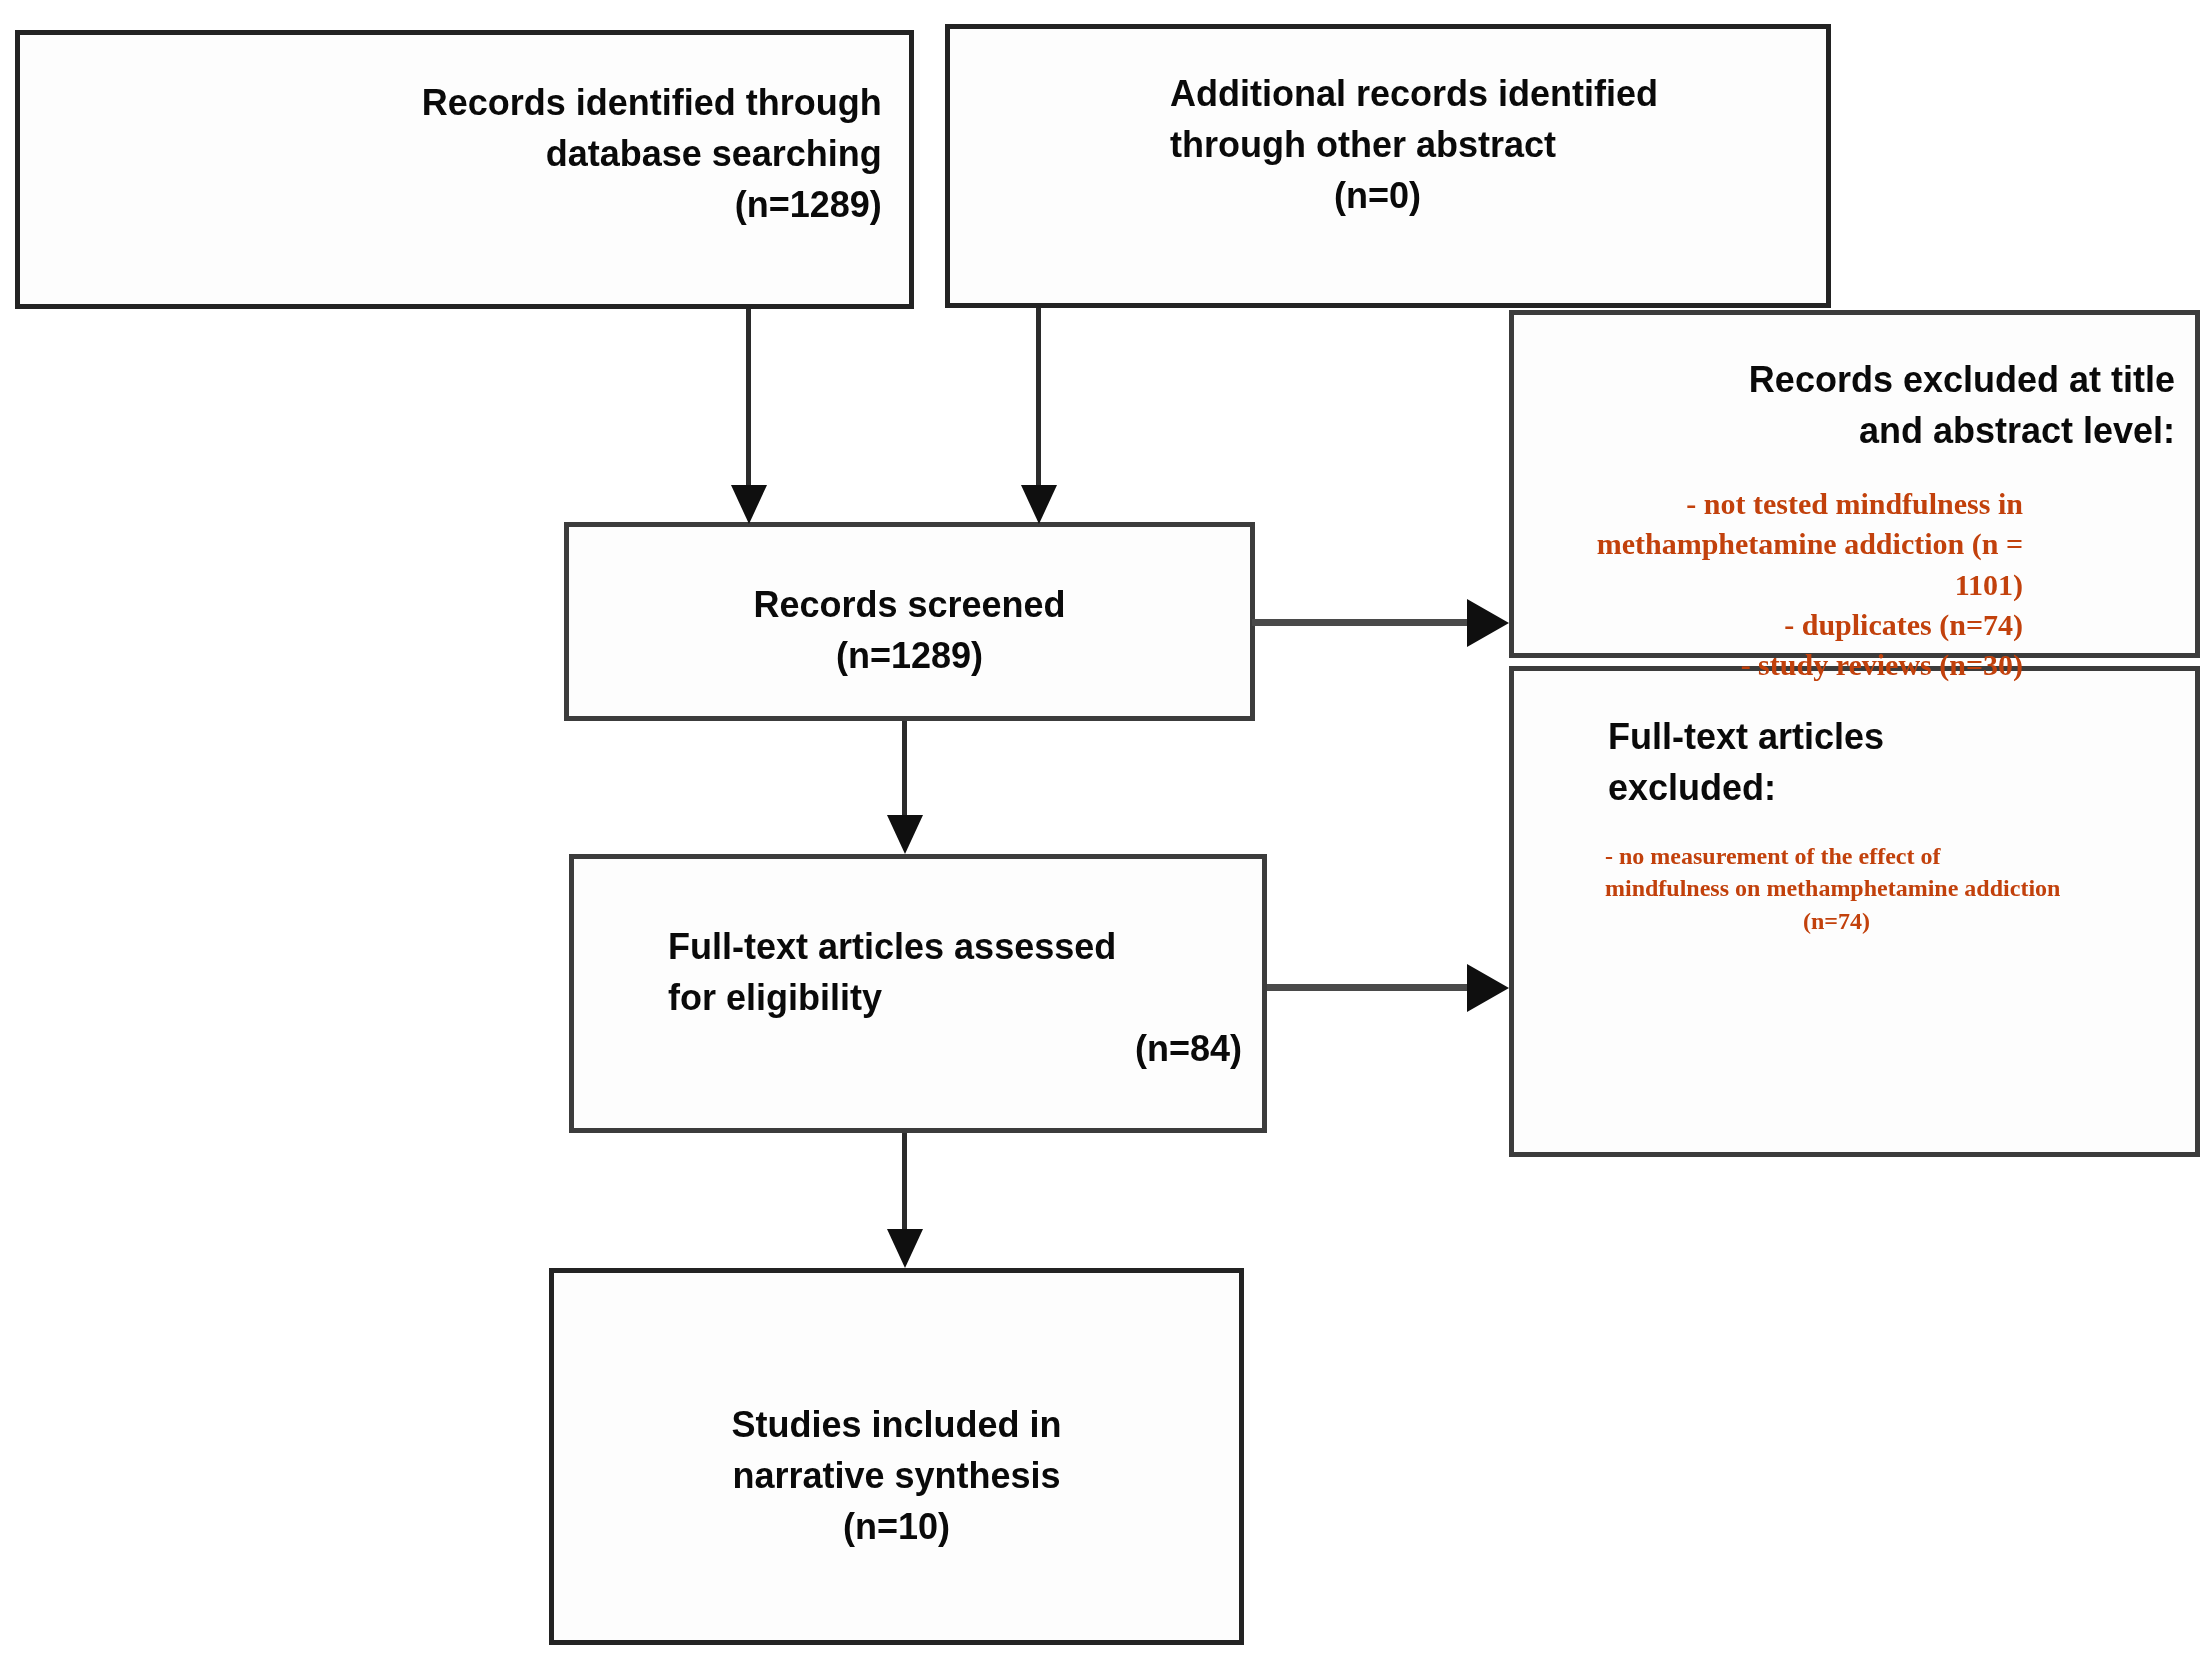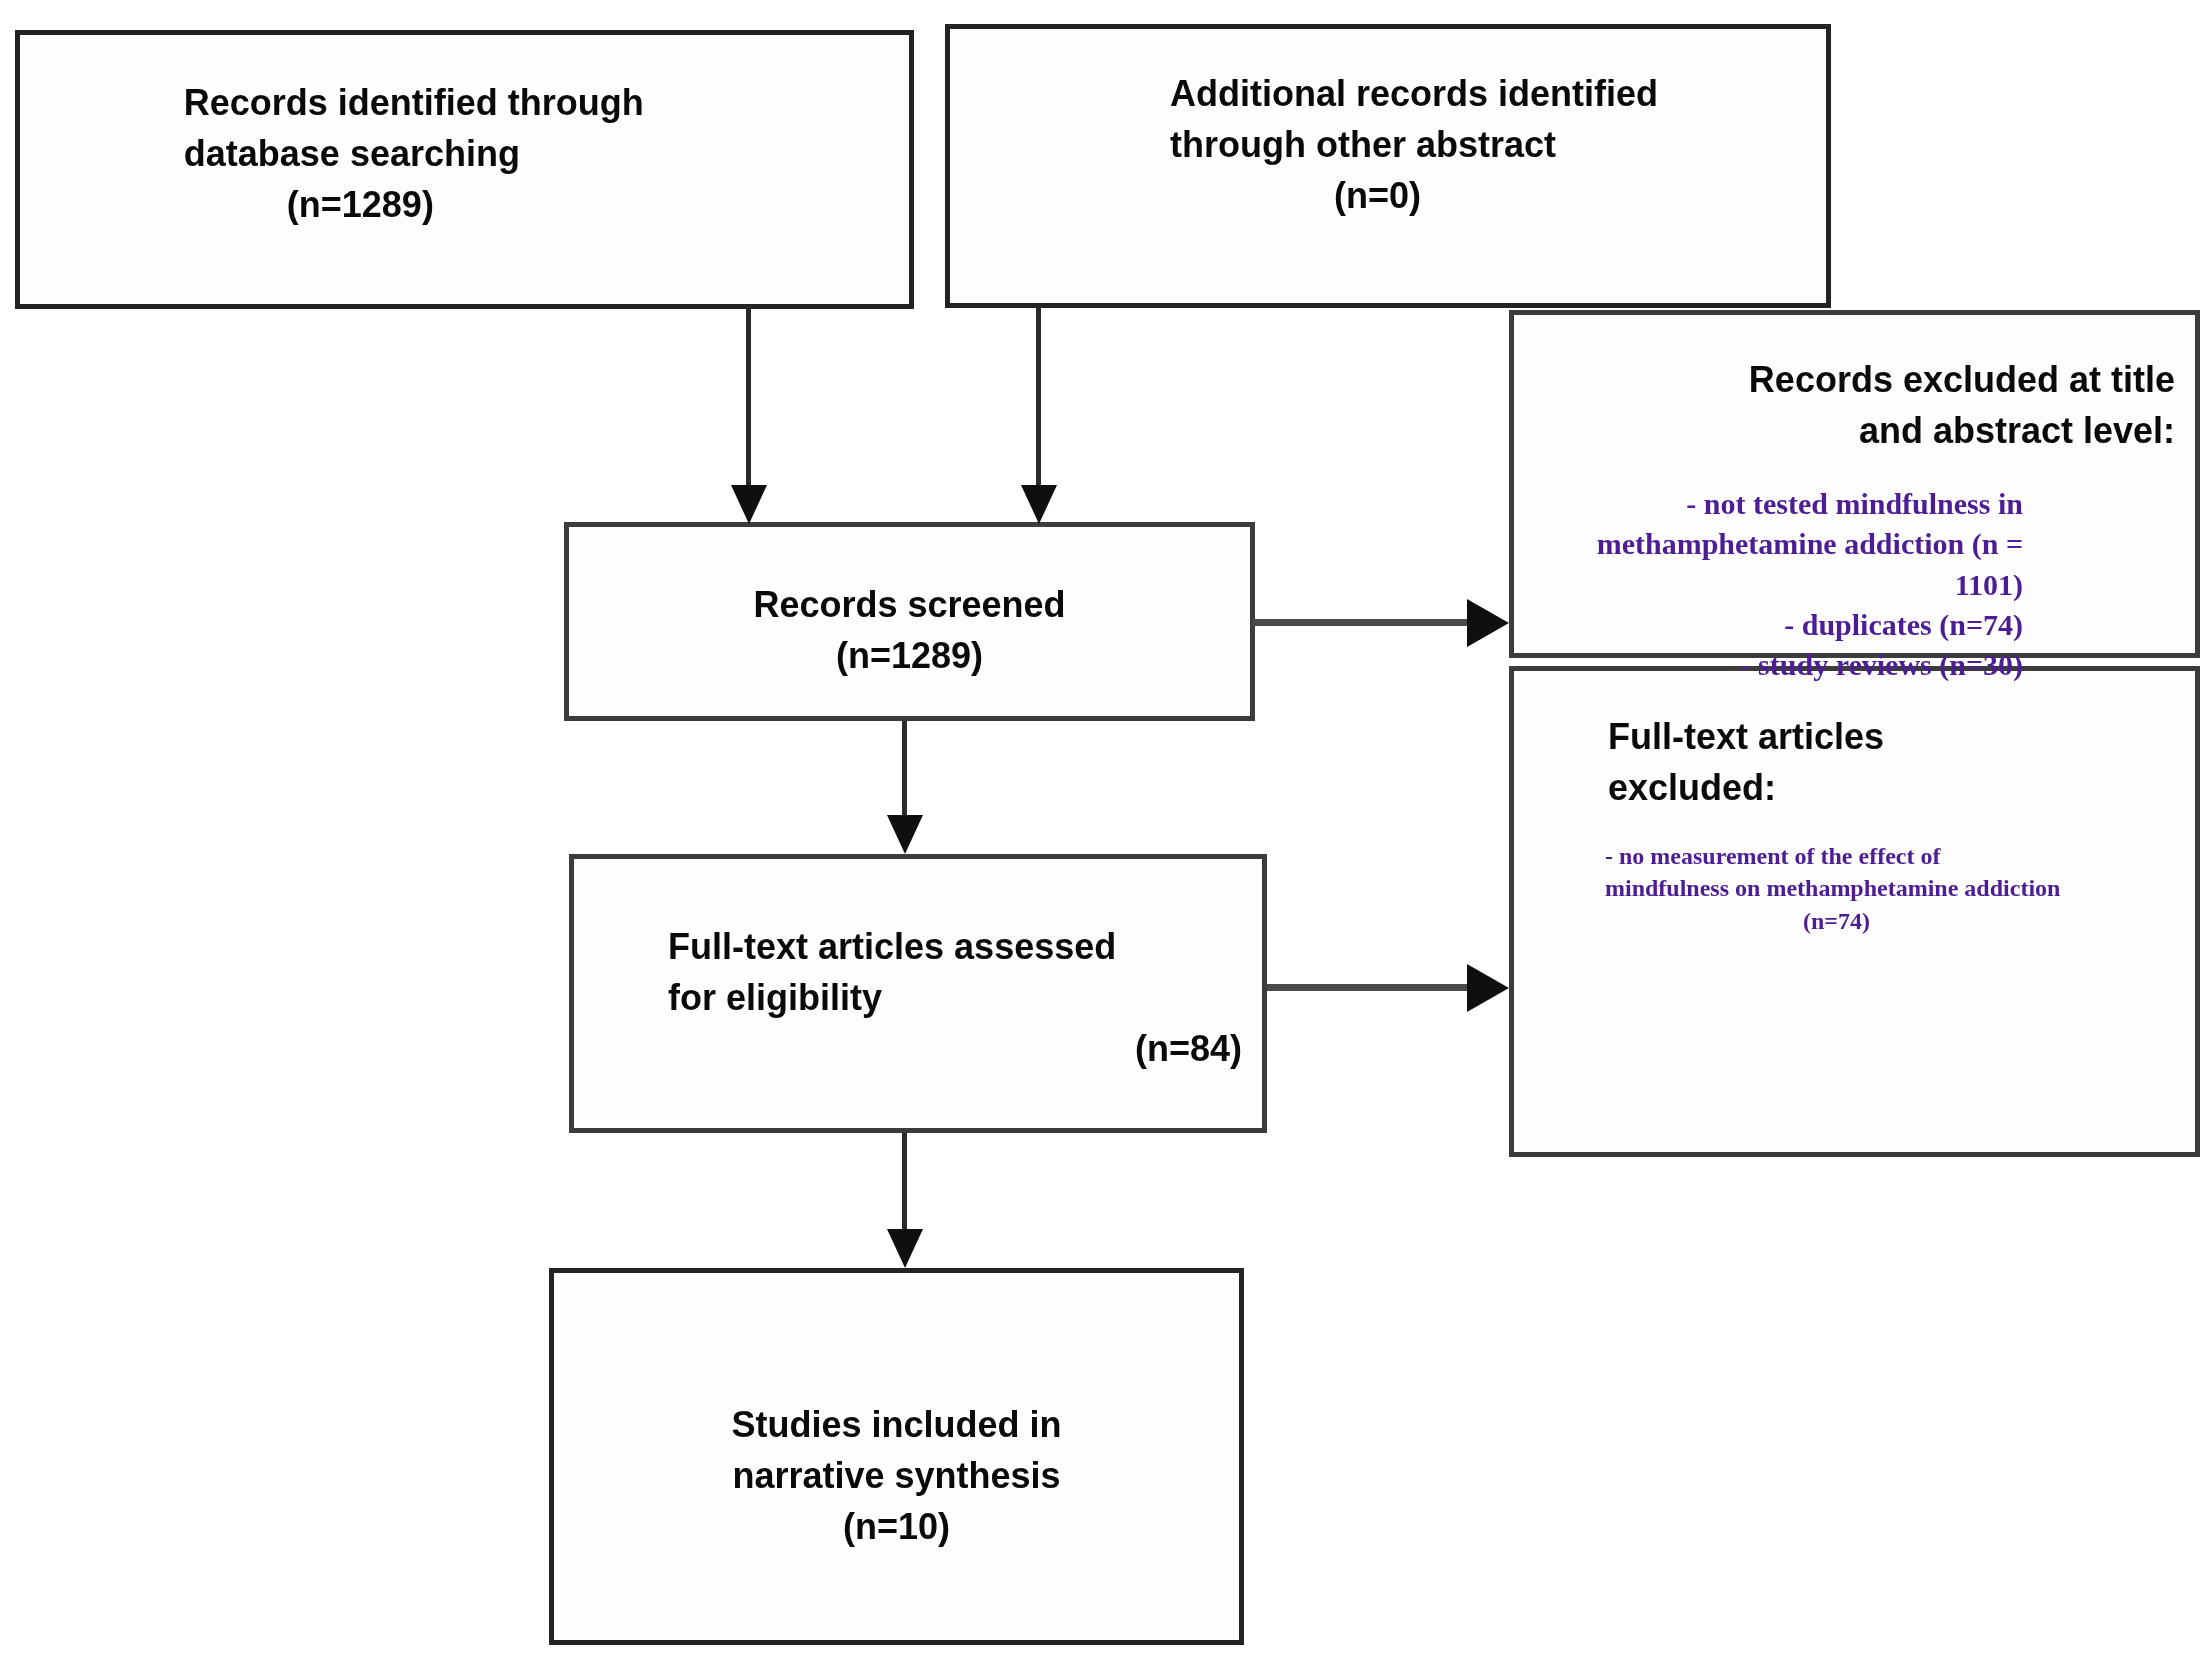--- a/index.html
+++ b/index.html
@@ -28,21 +28,21 @@
     font-size: 36px;
     line-height: 1.42;
     color: #0a0a0a;
   }
   .centered { text-align: center; }
   .serifitems {
     font-family: "Liberation Serif", serif;
     font-weight: bold;
     font-size: 30px;
     line-height: 1.34;
-    color: #4c1d95;
+    color: #c2410c;
   }
   .indent1 { padding-left: 9.4px; }
   
   .vline {
     position: absolute;
     width: 4.7px;
     background: #2b2b2b;
   }
   .vhead {
     position: absolute;
@@ -63,21 +63,21 @@
     border-bottom: 24px solid transparent;
     border-left: 42px solid #0f0f0f;
   }
 </style>
 </head>
 <body>
 
 <div id="canvas">
 
   <div class="box darker" style="left:14.8px; top:30px; width:899px; height:279px;">
-    <div class="heading" style="padding:42px 27px 0 164px;">
+    <div class="heading" style="padding:42px 27px 0 164px;text-align:right;">
       <div>Records identified through</div>
       <div>database searching</div>
       <div style="padding-left:103px;">(n=1289)</div>
     </div>
   </div>
 
   <div class="box darker" style="left:945px; top:23.5px; width:886px; height:284px; z-index:2;">
     <div class="heading" style="padding:39px 20px 0 220px;">
       <div>Additional records identified</div>
       <div>through other abstract</div>

